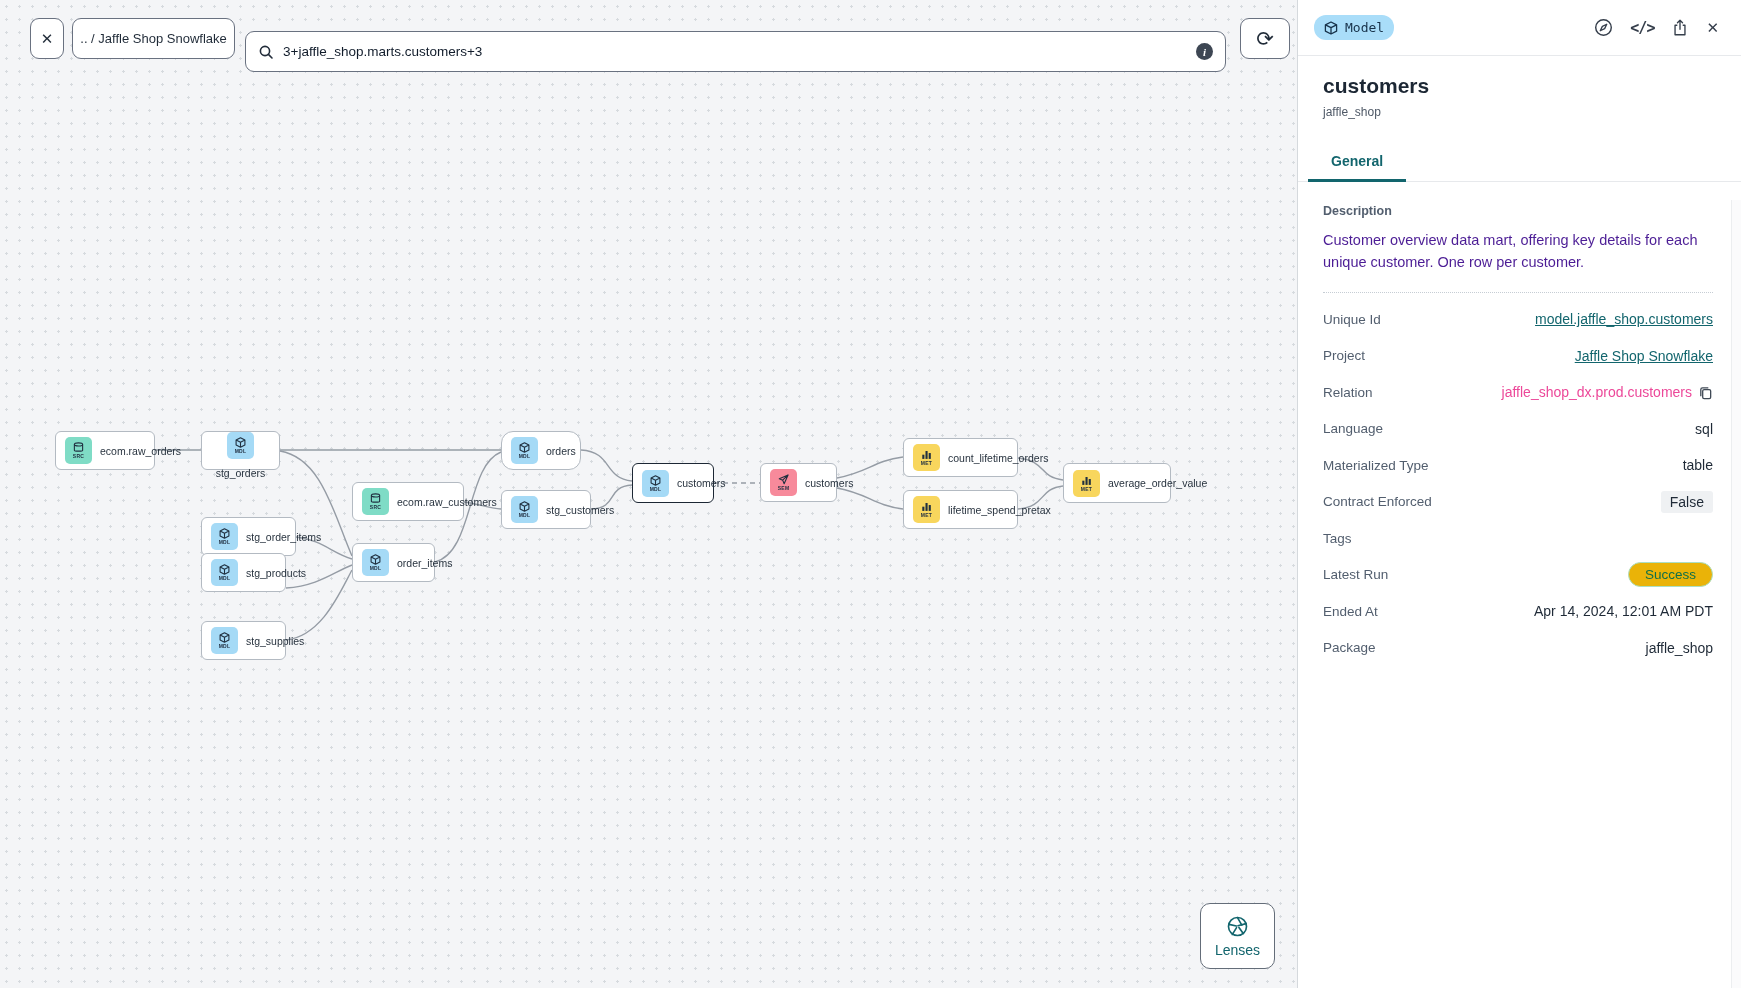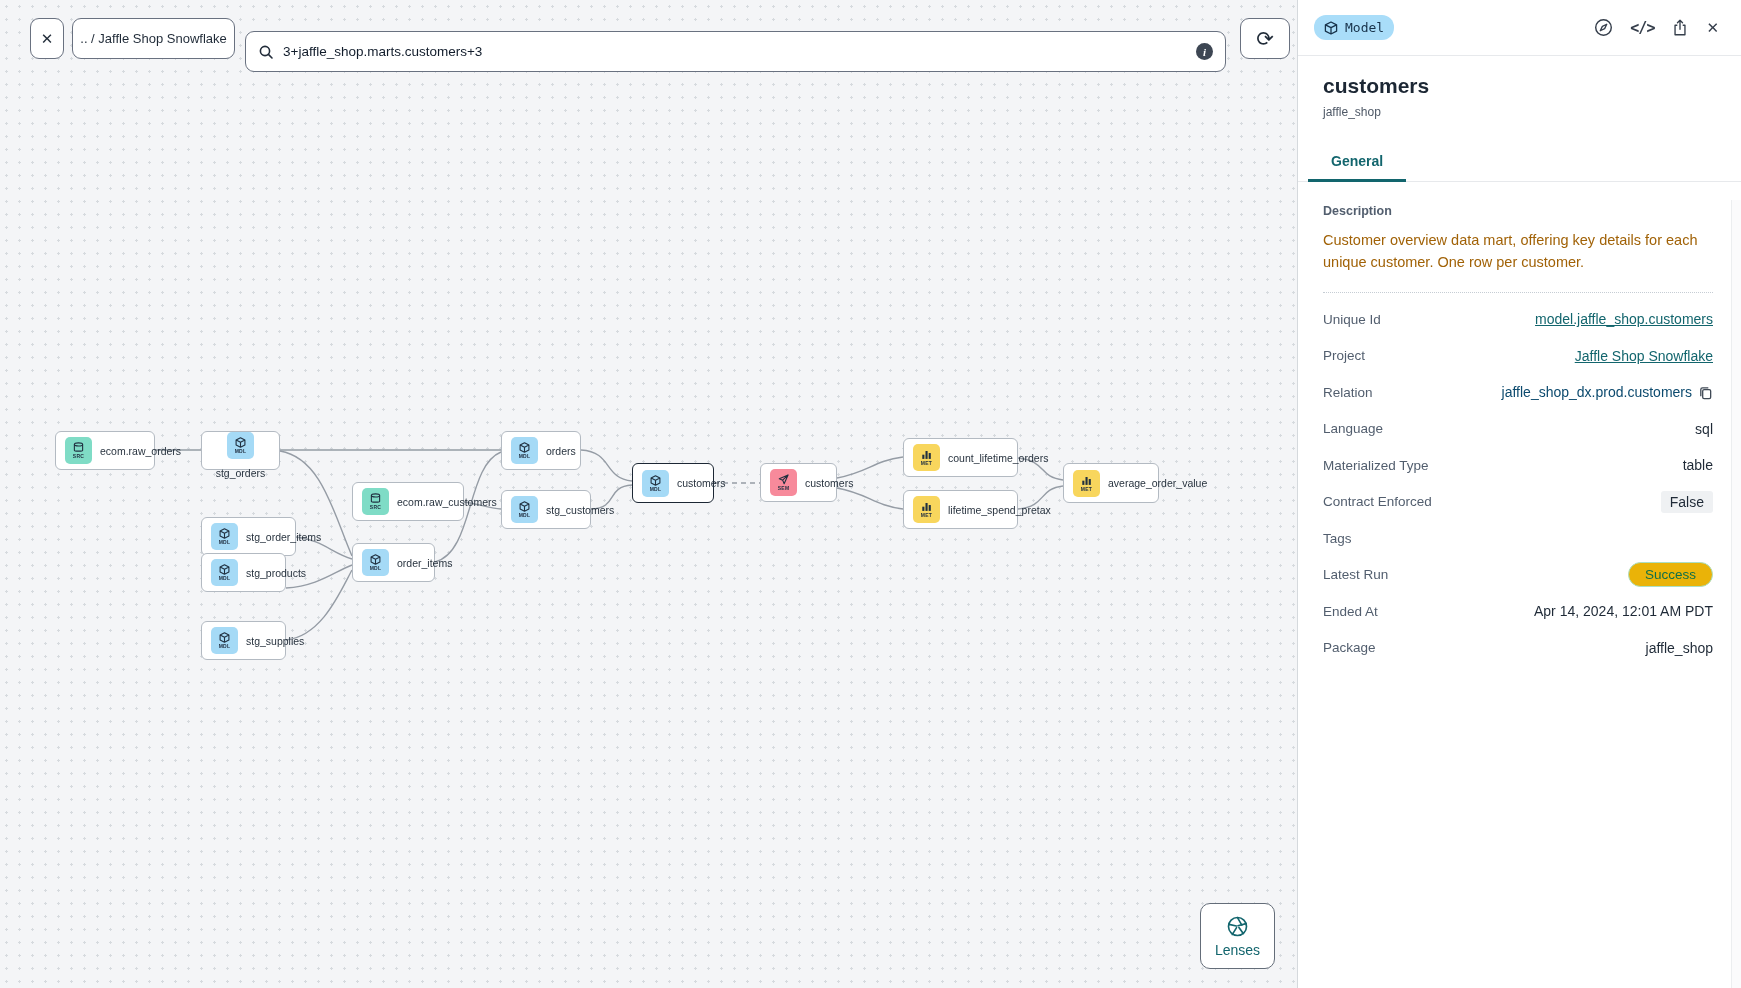--- a/index.html
+++ b/index.html
@@ -77,29 +77,29 @@
 
   .tabs-row { margin-top:24px; border-bottom:1px solid #e7e9ec; padding-left:10px; }
   .tab {
     display:inline-block; padding:10px 23px 12px 23px; font-size:14px; font-weight:bold;
     color:#12656d; cursor:pointer; position:relative;
   }
   .tab.active::after { content:""; position:absolute; left:0; right:0; bottom:-1px; height:3px; background:#12656d; }
 
   .panel-body { padding:22px 28px 0 25px; }
   .desc-label { font-size:12.5px; font-weight:bold; color:#525e6e; }
-  .desc-text { margin-top:11px; font-size:14.5px; color:#a16207; line-height:22px; }
+  .desc-text { margin-top:11px; font-size:14.5px; color:#4c1d95; line-height:22px; }
   .dotted-sep { margin-top:19px; border-bottom:1.5px dotted #c6cdd4; }
 
   .fields { margin-top:8px; }
   .field-row { display:flex; align-items:center; min-height:36.5px; }
   .field-label { font-size:13.5px; color:#525e6e; }
   .field-value { margin-left:auto; font-size:14px; color:#1f2a37; display:flex; align-items:center; gap:6px; }
   .field-value.v-link a { color:#12656d; text-decoration:underline; }
-  .field-value.v-teal { color:#0c4a6e; }
+  .field-value.v-teal { color:#ec4899; }
   .field-value.v-chip span { background:#eff1f3; padding:3px 9px; border-radius:3px; }
   .field-value.v-success span {
     background:#eab308; border:1px solid #abdfc3; color:#0f6f4a;
     border-radius:999px; padding:4px 16px; font-size:13.5px;
   }
   .copy-icon { cursor:pointer; display:flex; }
 
   .panel-scrollbar { position:absolute; right:0; top:200px; bottom:0; width:10px; border-left:1px solid #eceef0; background:#fbfbfc; }
 </style>
 </head>
@@ -136,21 +136,21 @@
       </div>
       <div class="node" style="left: 201px; top: 431px; width: 79px; height: 39px; flex-direction: column;">
         <span class="nicon ic-model">
           <svg width="11" height="11" viewBox="0 0 12 12">
             <path d="M6 .9 L10.8 3.3 V8.7 L6 11.1 L1.2 8.7 V3.3 Z M1.2 3.3 L6 5.7 L10.8 3.3 M6 5.7 V11.1" fill="none" stroke="#203040" stroke-width="1.2" stroke-linejoin="round"></path>
           </svg>
           <span class="nbadge">MDL</span>
         </span>
         <span class="nlabel">stg_orders</span>
       </div>
-      <div class="node" style="left: 501px; top: 431px; width: 80px; height: 39px;">
+      <div class="node" style="left: 501px; top: 431px; width: 80px; height: 39px; border-radius: 12px;">
         <span class="nicon ic-model">
           <svg width="11" height="11" viewBox="0 0 12 12">
             <path d="M6 .9 L10.8 3.3 V8.7 L6 11.1 L1.2 8.7 V3.3 Z M1.2 3.3 L6 5.7 L10.8 3.3 M6 5.7 V11.1" fill="none" stroke="#203040" stroke-width="1.2" stroke-linejoin="round"></path>
           </svg>
           <span class="nbadge">MDL</span>
         </span>
         <span class="nlabel">orders</span>
       </div>
       <div class="node" style="left: 201px; top: 517px; width: 95px; height: 39px;">
         <span class="nicon ic-model">
@@ -244,21 +244,21 @@
             <g fill="#203040">
               <rect x="1.4" y="6.2" width="2.3" height="4.6"></rect>
               <rect x="4.9" y="2.2" width="2.3" height="8.6"></rect>
               <rect x="8.4" y="4.4" width="2.3" height="6.4"></rect>
             </g>
           </svg>
           <span class="nbadge">MET</span>
         </span>
         <span class="nlabel">lifetime_spend_pretax</span>
       </div>
-      <div class="node" style="left: 1063px; top: 463px; width: 96px; height: 40px;">
+      <div class="node" style="left: 1063px; top: 463px; width: 108px; height: 40px;">
         <span class="nicon ic-metric">
           <svg width="11" height="11" viewBox="0 0 12 12">
             <g fill="#203040">
               <rect x="1.4" y="6.2" width="2.3" height="4.6"></rect>
               <rect x="4.9" y="2.2" width="2.3" height="8.6"></rect>
               <rect x="8.4" y="4.4" width="2.3" height="6.4"></rect>
             </g>
           </svg>
           <span class="nbadge">MET</span>
         </span>

